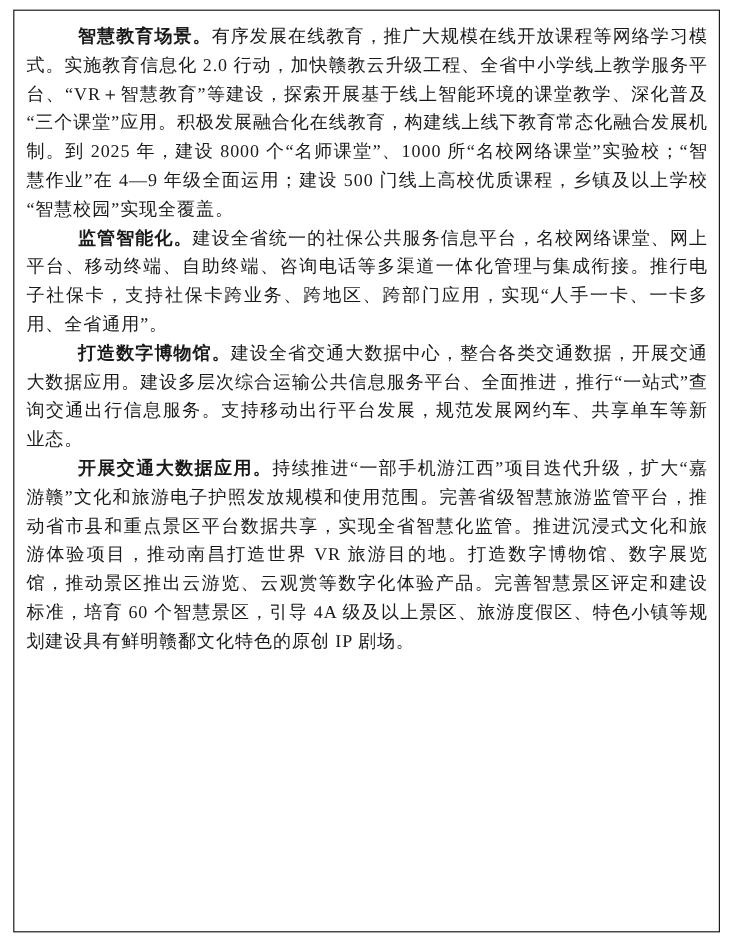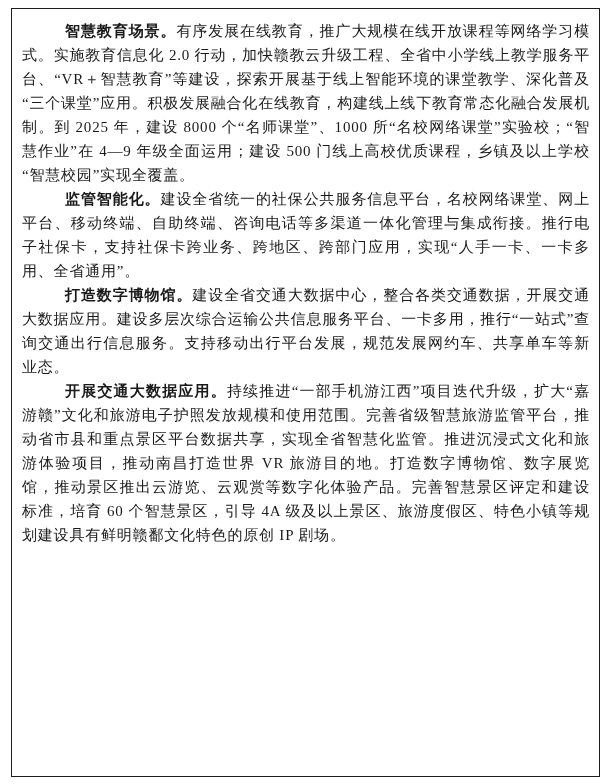--- a/index.html
+++ b/index.html
@@ -56,16 +56,16 @@
     margin-left: 13px;
   }
 </style>
 </head>
 <body>
 
 <div class="callout-box">
   <div class="callout-body">
     <p class="para"><span class="lead">智慧教育场景。</span><span>有序发展在线教育，推广大规模在线开放课程等网络学习模式。实施教育信息化 2.0 行动，加快赣教云升级工程、全省中小学线上教学服务平台、“VR＋智慧教育”等建设，探索开展基于线上智能环境的课堂教学、深化普及“三个课堂”应用。积极发展融合化在线教育，构建线上线下教育常态化融合发展机制。到 2025 年，建设 8000 个“名师课堂”、1000 所“名校网络课堂”实验校；“智慧作业”在 4—9 年级全面运用；建设 500 门线上高校优质课程，乡镇及以上学校“智慧校园”实现全覆盖。</span></p>
     <p class="para"><span class="lead">监管智能化。</span><span>建设全省统一的社保公共服务信息平台，名校网络课堂、网上平台、移动终端、自助终端、咨询电话等多渠道一体化管理与集成衔接。推行电子社保卡，支持社保卡跨业务、跨地区、跨部门应用，实现“人手一卡、一卡多用、全省通用”。</span></p>
-    <p class="para"><span class="lead">打造数字博物馆。</span><span>建设全省交通大数据中心，整合各类交通数据，开展交通大数据应用。建设多层次综合运输公共信息服务平台、一卡多用，推行“一站式”查询交通出行信息服务。支持移动出行平台发展，规范发展网约车、共享单车等新业态。</span></p>
+    <p class="para"><span class="lead">打造数字博物馆。</span><span>建设全省交通大数据中心，整合各类交通数据，开展交通大数据应用。建设多层次综合运输公共信息服务平台、全面推进，推行“一站式”查询交通出行信息服务。支持移动出行平台发展，规范发展网约车、共享单车等新业态。</span></p>
     <p class="para"><span class="lead">开展交通大数据应用。</span><span>持续推进“一部手机游江西”项目迭代升级，扩大“嘉游赣”文化和旅游电子护照发放规模和使用范围。完善省级智慧旅游监管平台，推动省市县和重点景区平台数据共享，实现全省智慧化监管。推进沉浸式文化和旅游体验项目，推动南昌打造世界 VR 旅游目的地。打造数字博物馆、数字展览馆，推动景区推出云游览、云观赏等数字化体验产品。完善智慧景区评定和建设标准，培育 60 个智慧景区，引导 4A 级及以上景区、旅游度假区、特色小镇等规划建设具有鲜明赣鄱文化特色的原创 IP 剧场。</span></p>
   </div>
 </div>
 
 </body></html>

